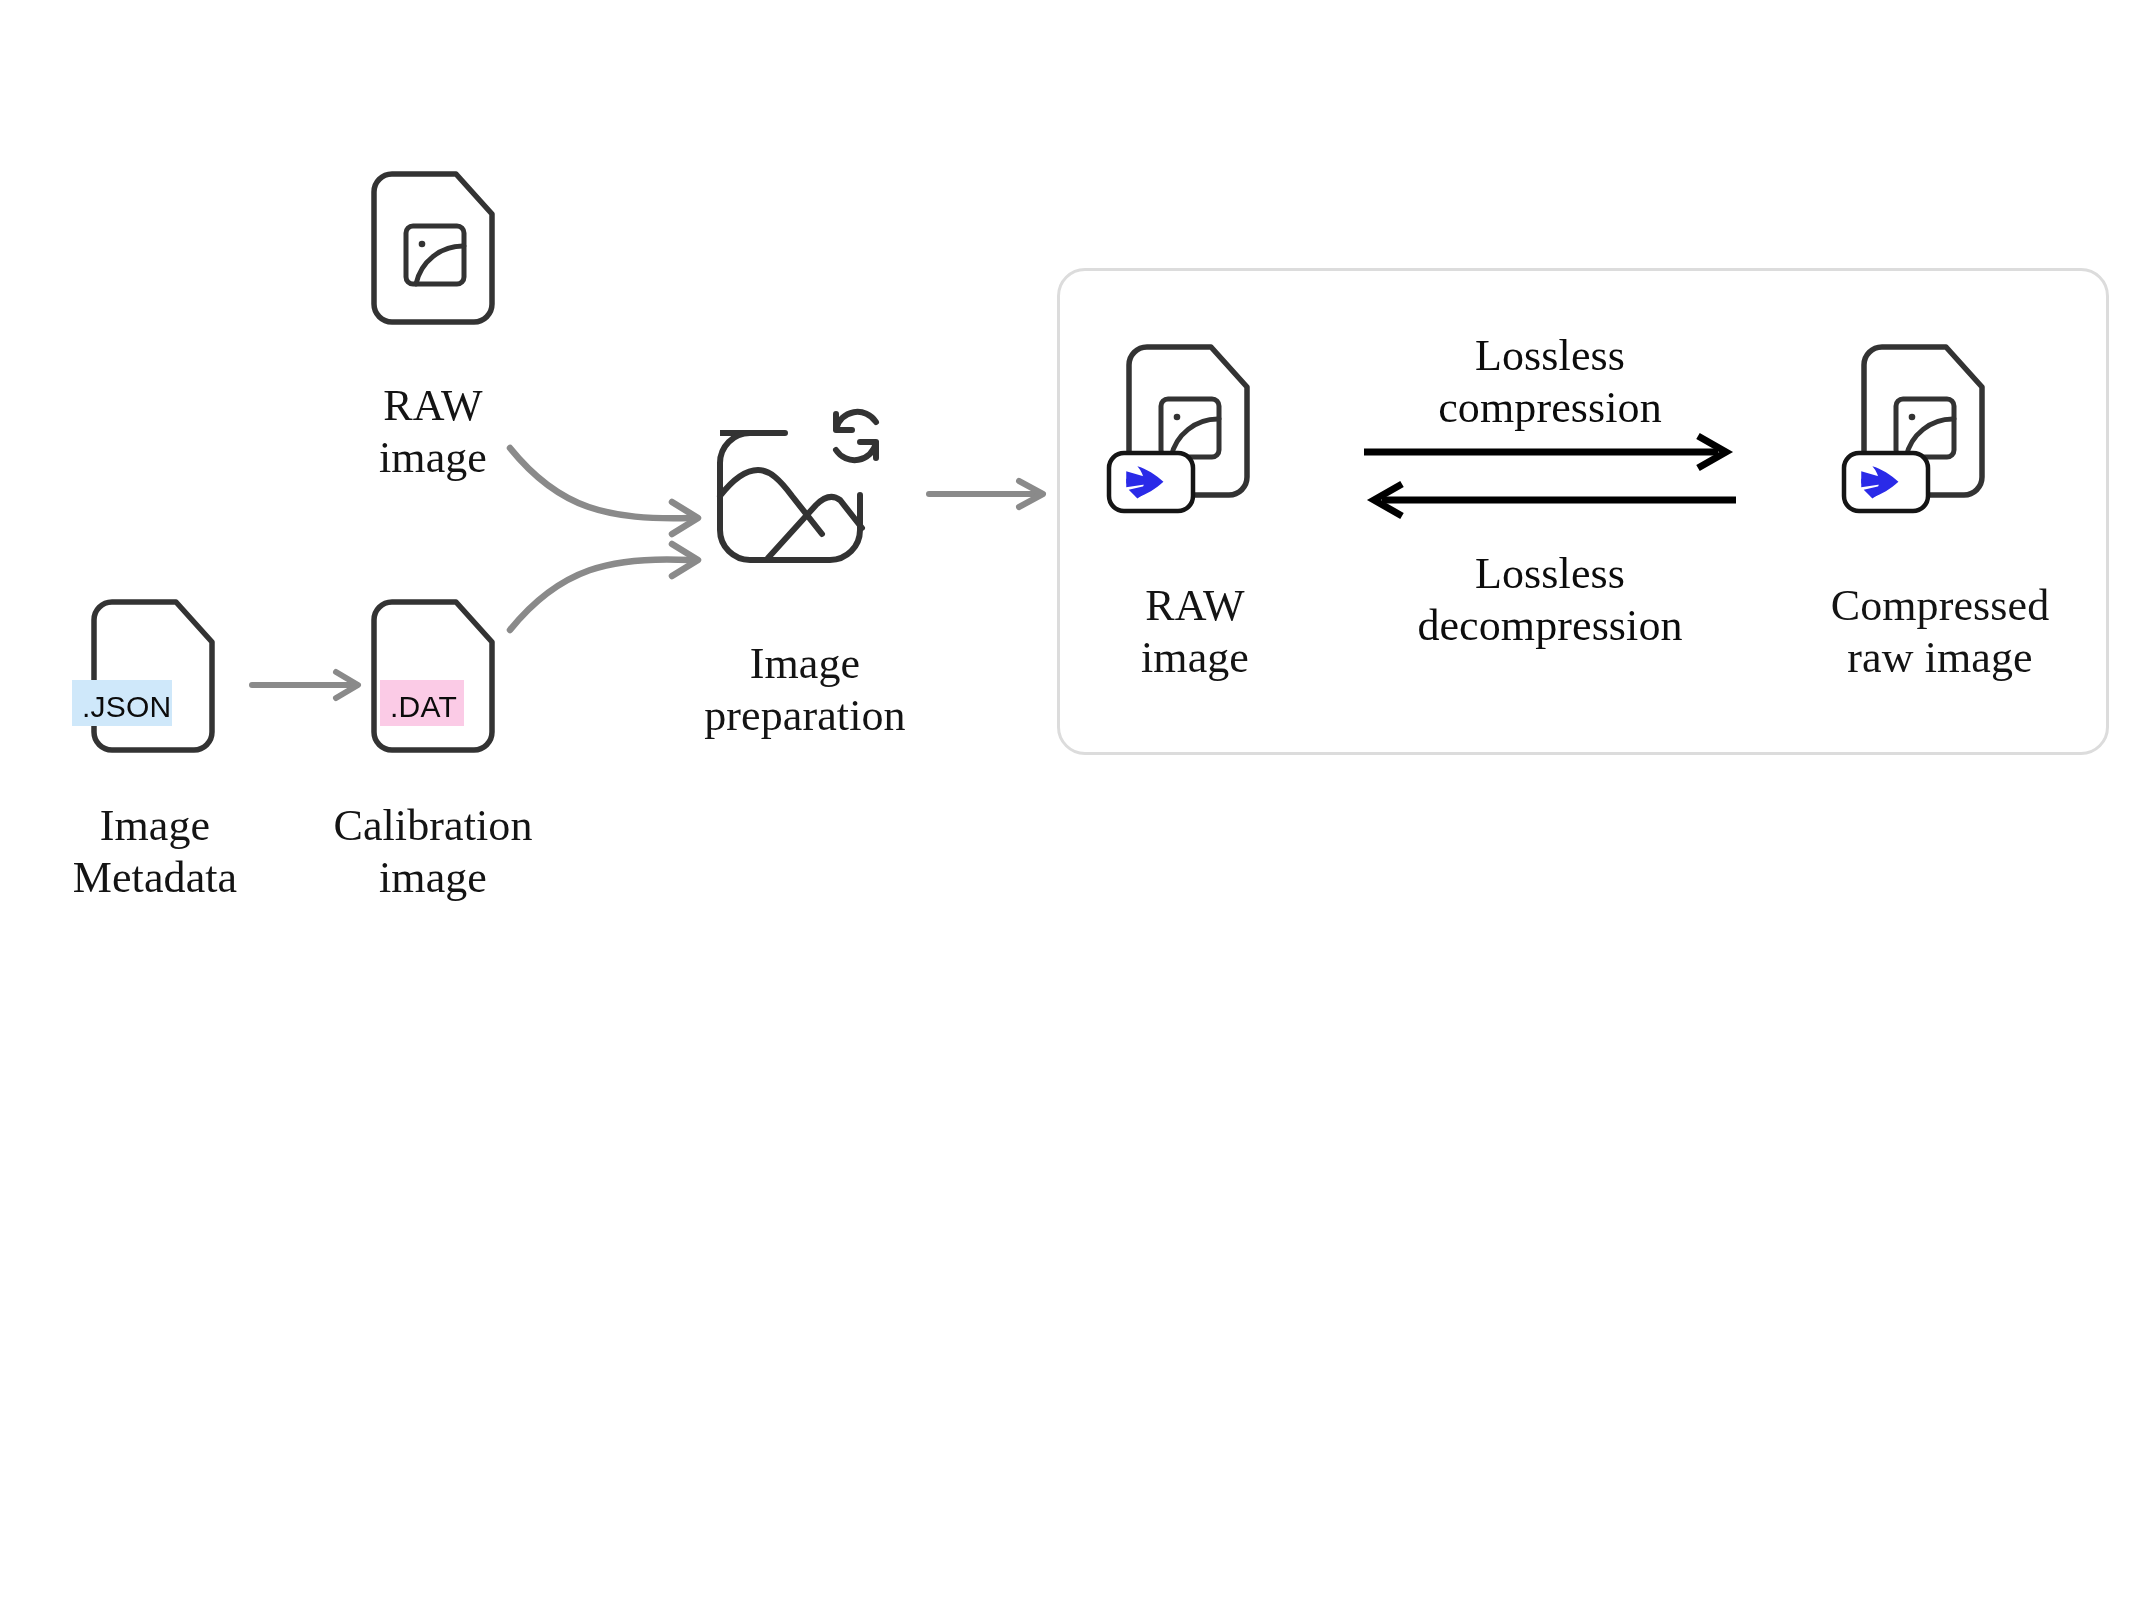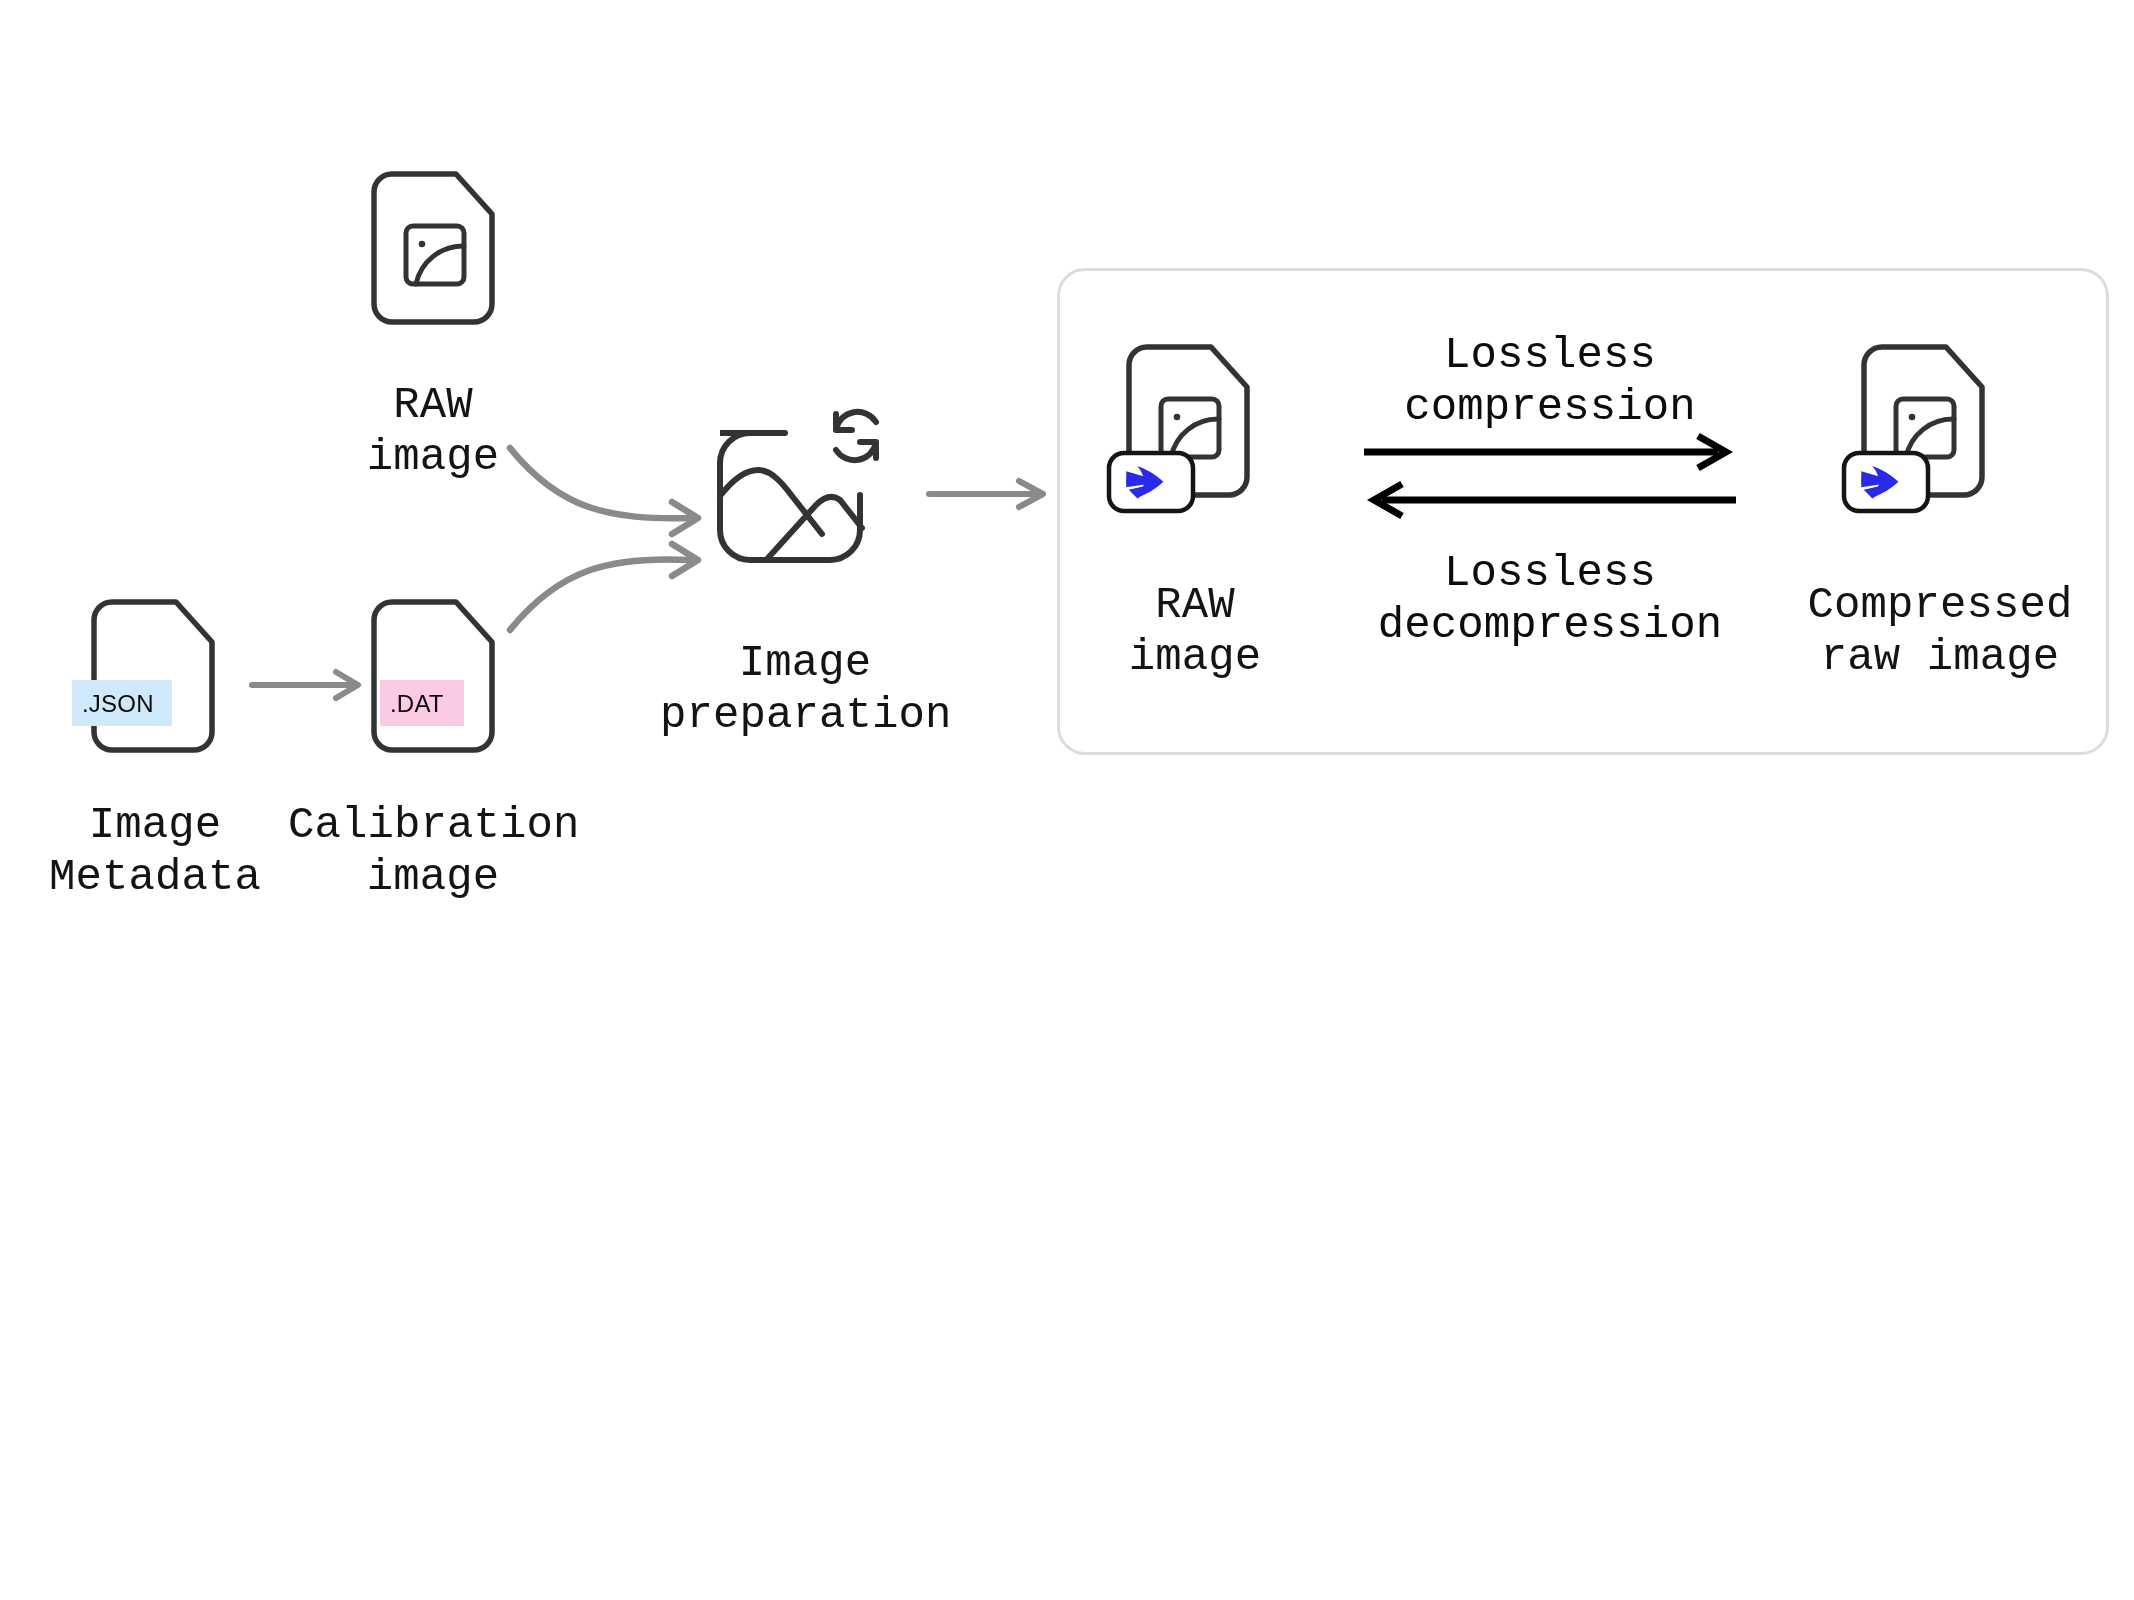--- a/index.html
+++ b/index.html
@@ -18,33 +18,33 @@
     height: 1600px;
     background: #ffffff;
     overflow: hidden;
   }
   .node {
     position: absolute;
   }
   .label {
     position: absolute;
     text-align: center;
-    font-family: Liberation Mono, monospace;
+    font-family: Liberation Serif, serif;
     font-weight: 400;
     color: #141414;
     line-height: 1.18;
     white-space: pre-line;
     letter-spacing: 0.1px;
   }
   .label.big { font-size: 44px; text-align: center; }
   .label.arrowlabel { font-size: 44px; color: #0c0c0c; }
   svg { display: block; overflow: visible; }
   .ext-chip {
     position: absolute;
-    font-size: 24px;
+    font-size: 30px;
     font-family: "Liberation Sans", sans-serif;
     color: #0b0b0b;
     padding: 4px 6px 6px 6px;
     line-height: 1;
     letter-spacing: 0.2px;
   }
   .group-box {
     position: absolute;
     border: 3px solid #dcdcdc;
     border-radius: 28px;

